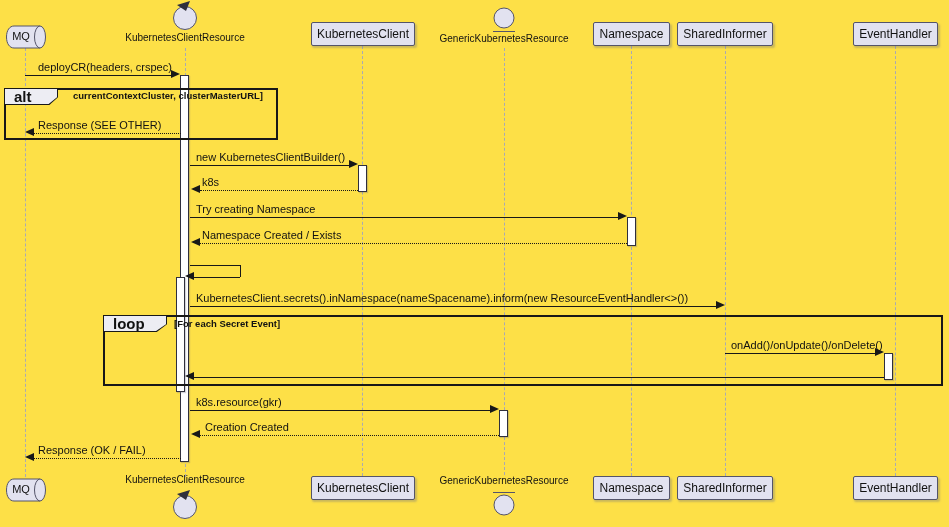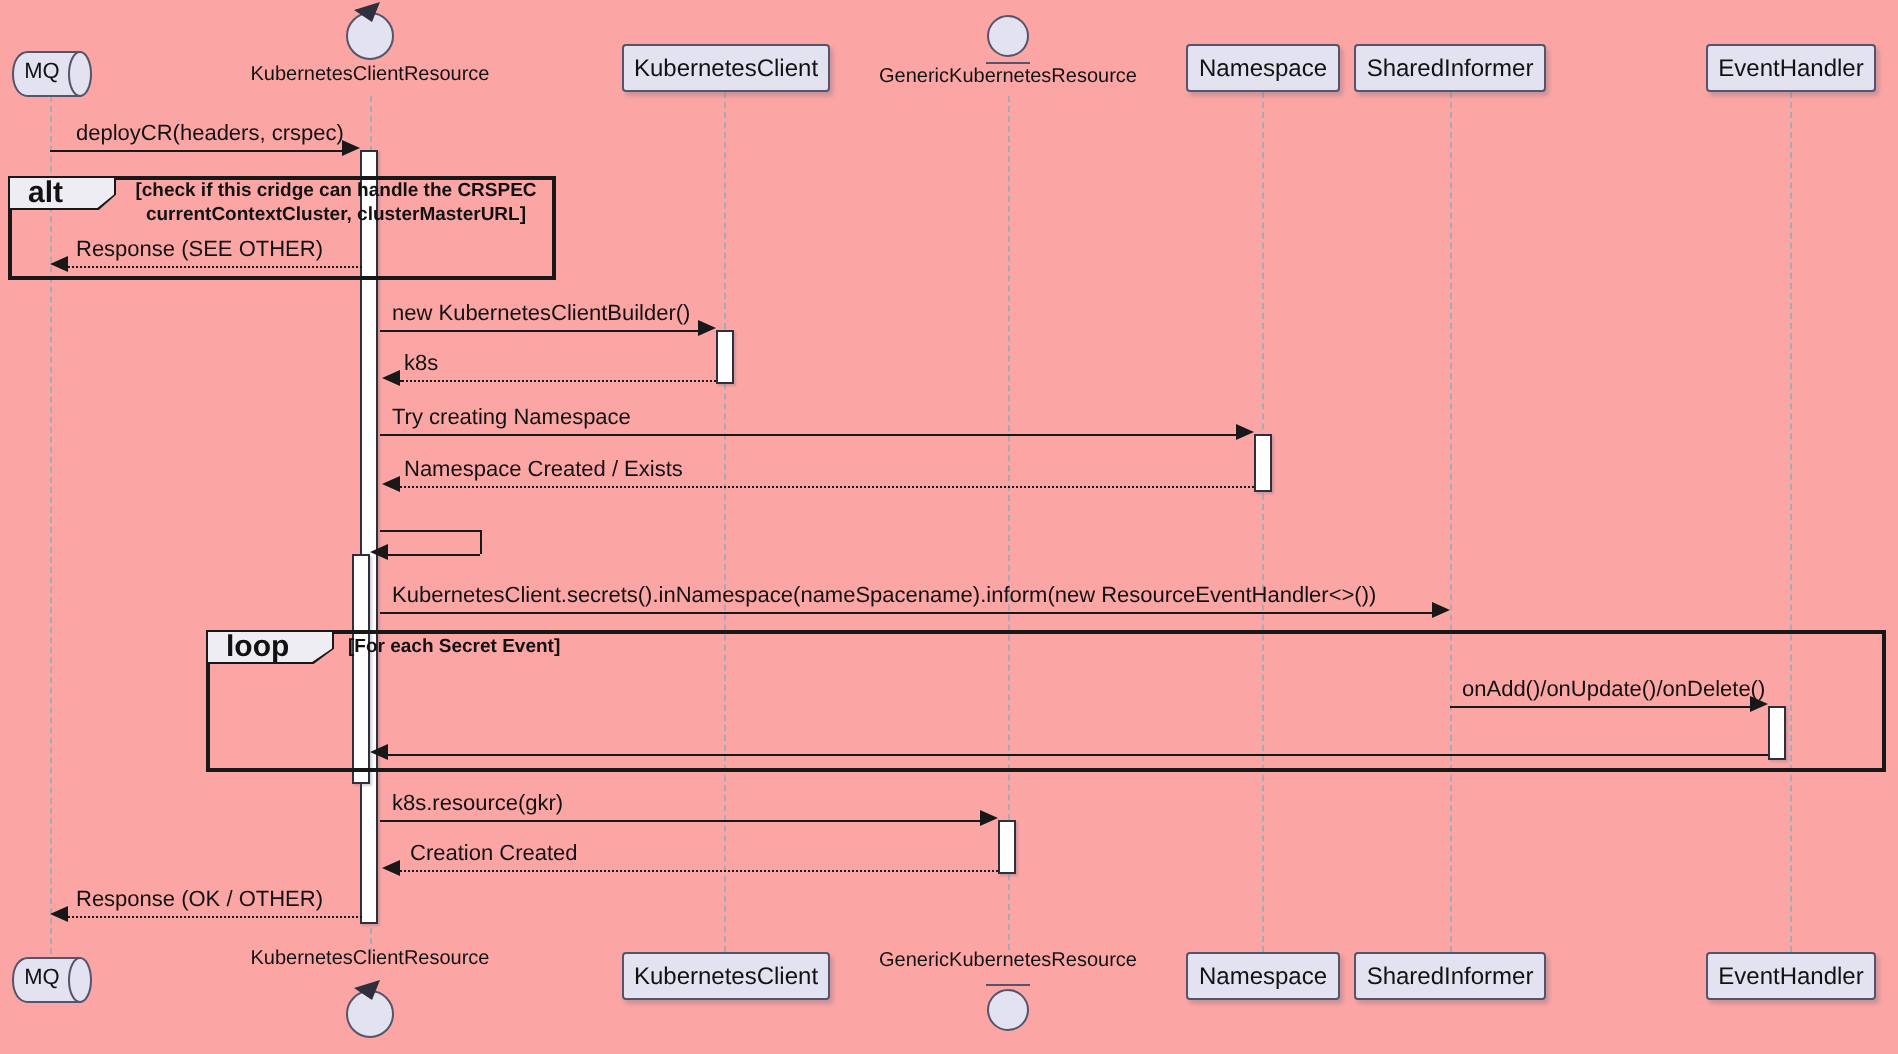--- a/index.html
+++ b/index.html
@@ -1,16 +1,16 @@
 <!DOCTYPE html>
 <html><head>
 <meta charset="utf-8">
 <style>
   html,body{margin:0;padding:0;background:#fff;}
-  .cv{position:relative;width:949px;height:527px;background:#fca5a5;
+  .cv{position:relative;width:949px;height:527px;background:#fde047;
       font-family:"Liberation Sans",sans-serif;color:#121212;overflow:hidden;}
   
   .ll{position:absolute;width:0;border-left:1px dashed #a9a9b3;}
   
   .pb{position:absolute;height:24px;background:#E2E2F0;border:1px solid #54546a;
       box-shadow:1.5px 2px 2px rgba(110,110,130,.35);display:flex;align-items:center;
       justify-content:center;font-size:12px;border-radius:2px;box-sizing:border-box;}
   
   .pl{position:absolute;font-size:10px;text-align:center;white-space:nowrap;}
   .icn{position:absolute;}
@@ -80,21 +80,20 @@
   <div class="bar" style="left:358px;top:165px;height:27px;"></div>
   <div class="bar" style="left:627px;top:217px;height:29px;"></div>
   <div class="bar" style="left:884px;top:353px;height:27px;"></div>
   <div class="bar" style="left:499px;top:410px;height:27px;"></div>
 
   <div class="frag" style="left:4px;top:88px;width:274px;height:52px;"></div>
   <div class="ftab" style="left:4px;top:88px;width:54px;height:17px;">
     <div class="ftabi">alt</div>
   </div>
   <div class="cond" style="left:62px;top:90px;width:212px;text-align:center;">
-    <div>[check if this cridge can handle the CRSPEC</div>
     <div>currentContextCluster, clusterMasterURL]</div>
   </div>
 
   <div class="frag" style="left:103px;top:315px;width:840px;height:71px;"></div>
   <div class="ftab" style="left:103px;top:315px;width:64px;height:17px;">
     <div class="ftabi">loop</div>
   </div>
   <div class="cond" style="left:174px;top:318px;">[For each Secret Event]</div>
 
   <div class="ml" style="left:38px;top:61px;text-align:center;">deployCR(headers, crspec)</div>
@@ -138,21 +137,21 @@
   <div class="hl" style="left:185px;top:372px;"></div>
 
   <div class="ml" style="left:196px;top:396px;">k8s.resource(gkr)</div>
   <div class="ln" style="left:190px;top:410px;width:300px;"></div>
   <div class="hr" style="left:490px;top:405px;"></div>
 
   <div class="ml" style="left:205px;top:421px;">Creation Created</div>
   <div class="ln rt" style="left:200px;top:435px;width:299px;"></div>
   <div class="hl" style="left:191px;top:430px;"></div>
 
-  <div class="ml" style="left:38px;top:444px;">Response (OK / OTHER)</div>
+  <div class="ml" style="left:38px;top:444px;">Response (OK / FAIL)</div>
   <div class="ln rt" style="left:34px;top:458px;width:147px;"></div>
   <div class="hl" style="left:25px;top:453px;"></div>
 
   <svg class="icn" style="left:4px;top:477px;" width="44" height="26" viewBox="0 0 44 26">
     <path d="M36 2 L10 2 C5.6 2 2.5 6.4 2.5 13 C2.5 19.6 5.6 24 10 24 L36 24 Z" fill="#E2E2F0" stroke="#54546a"></path>
     <ellipse cx="36" cy="13" rx="5.5" ry="11" fill="#E2E2F0" stroke="#54546a"></ellipse>
   </svg>
   <div class="pl" style="left:8px;top:483px;width:26px;font-size:11px;">MQ</div>
 
   <div class="pl" style="left:105px;top:474px;width:160px;">KubernetesClientResource</div>

